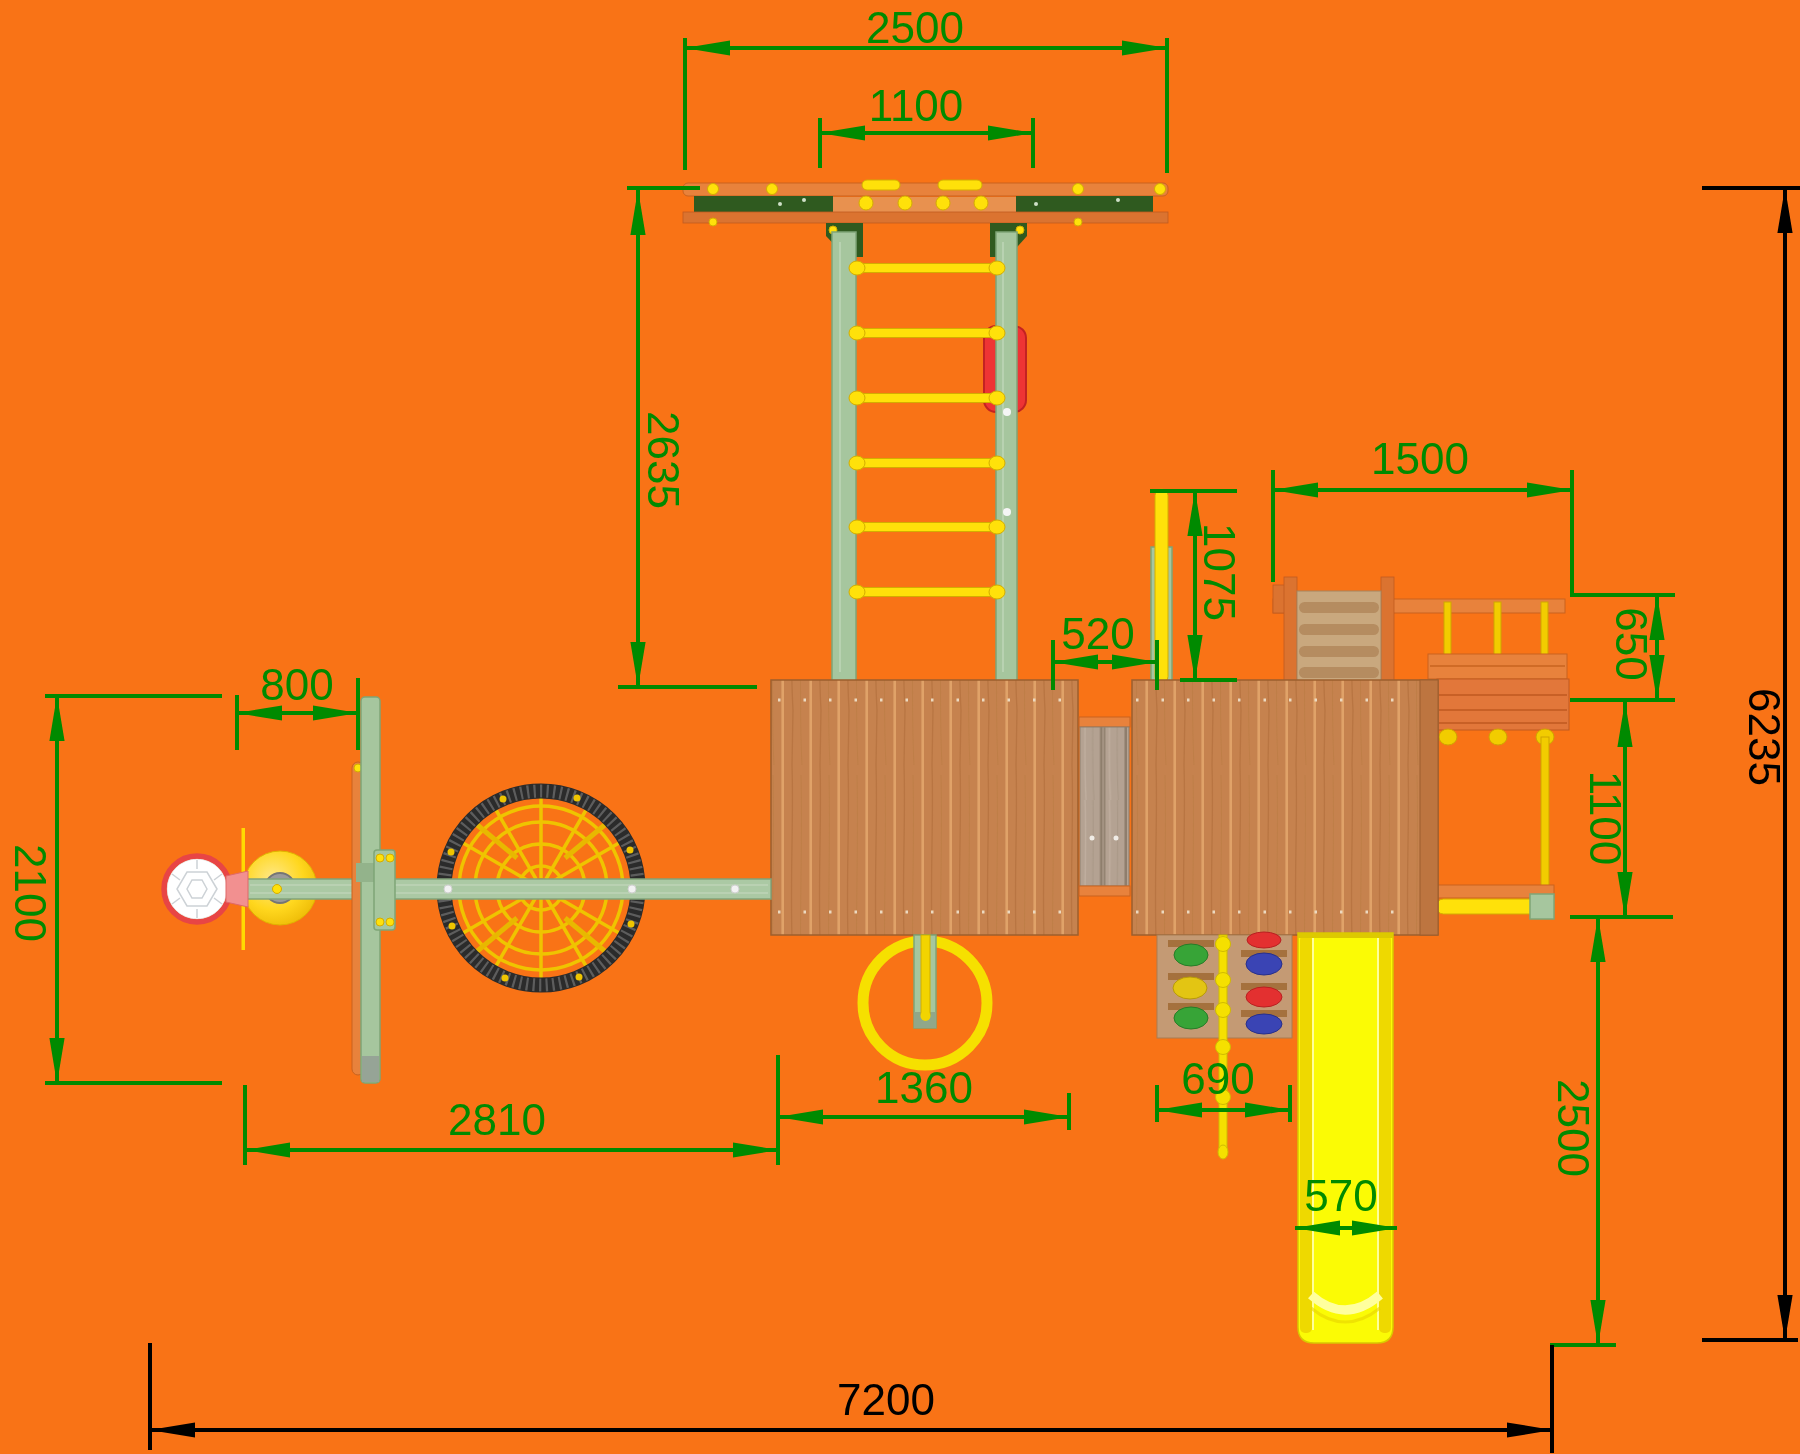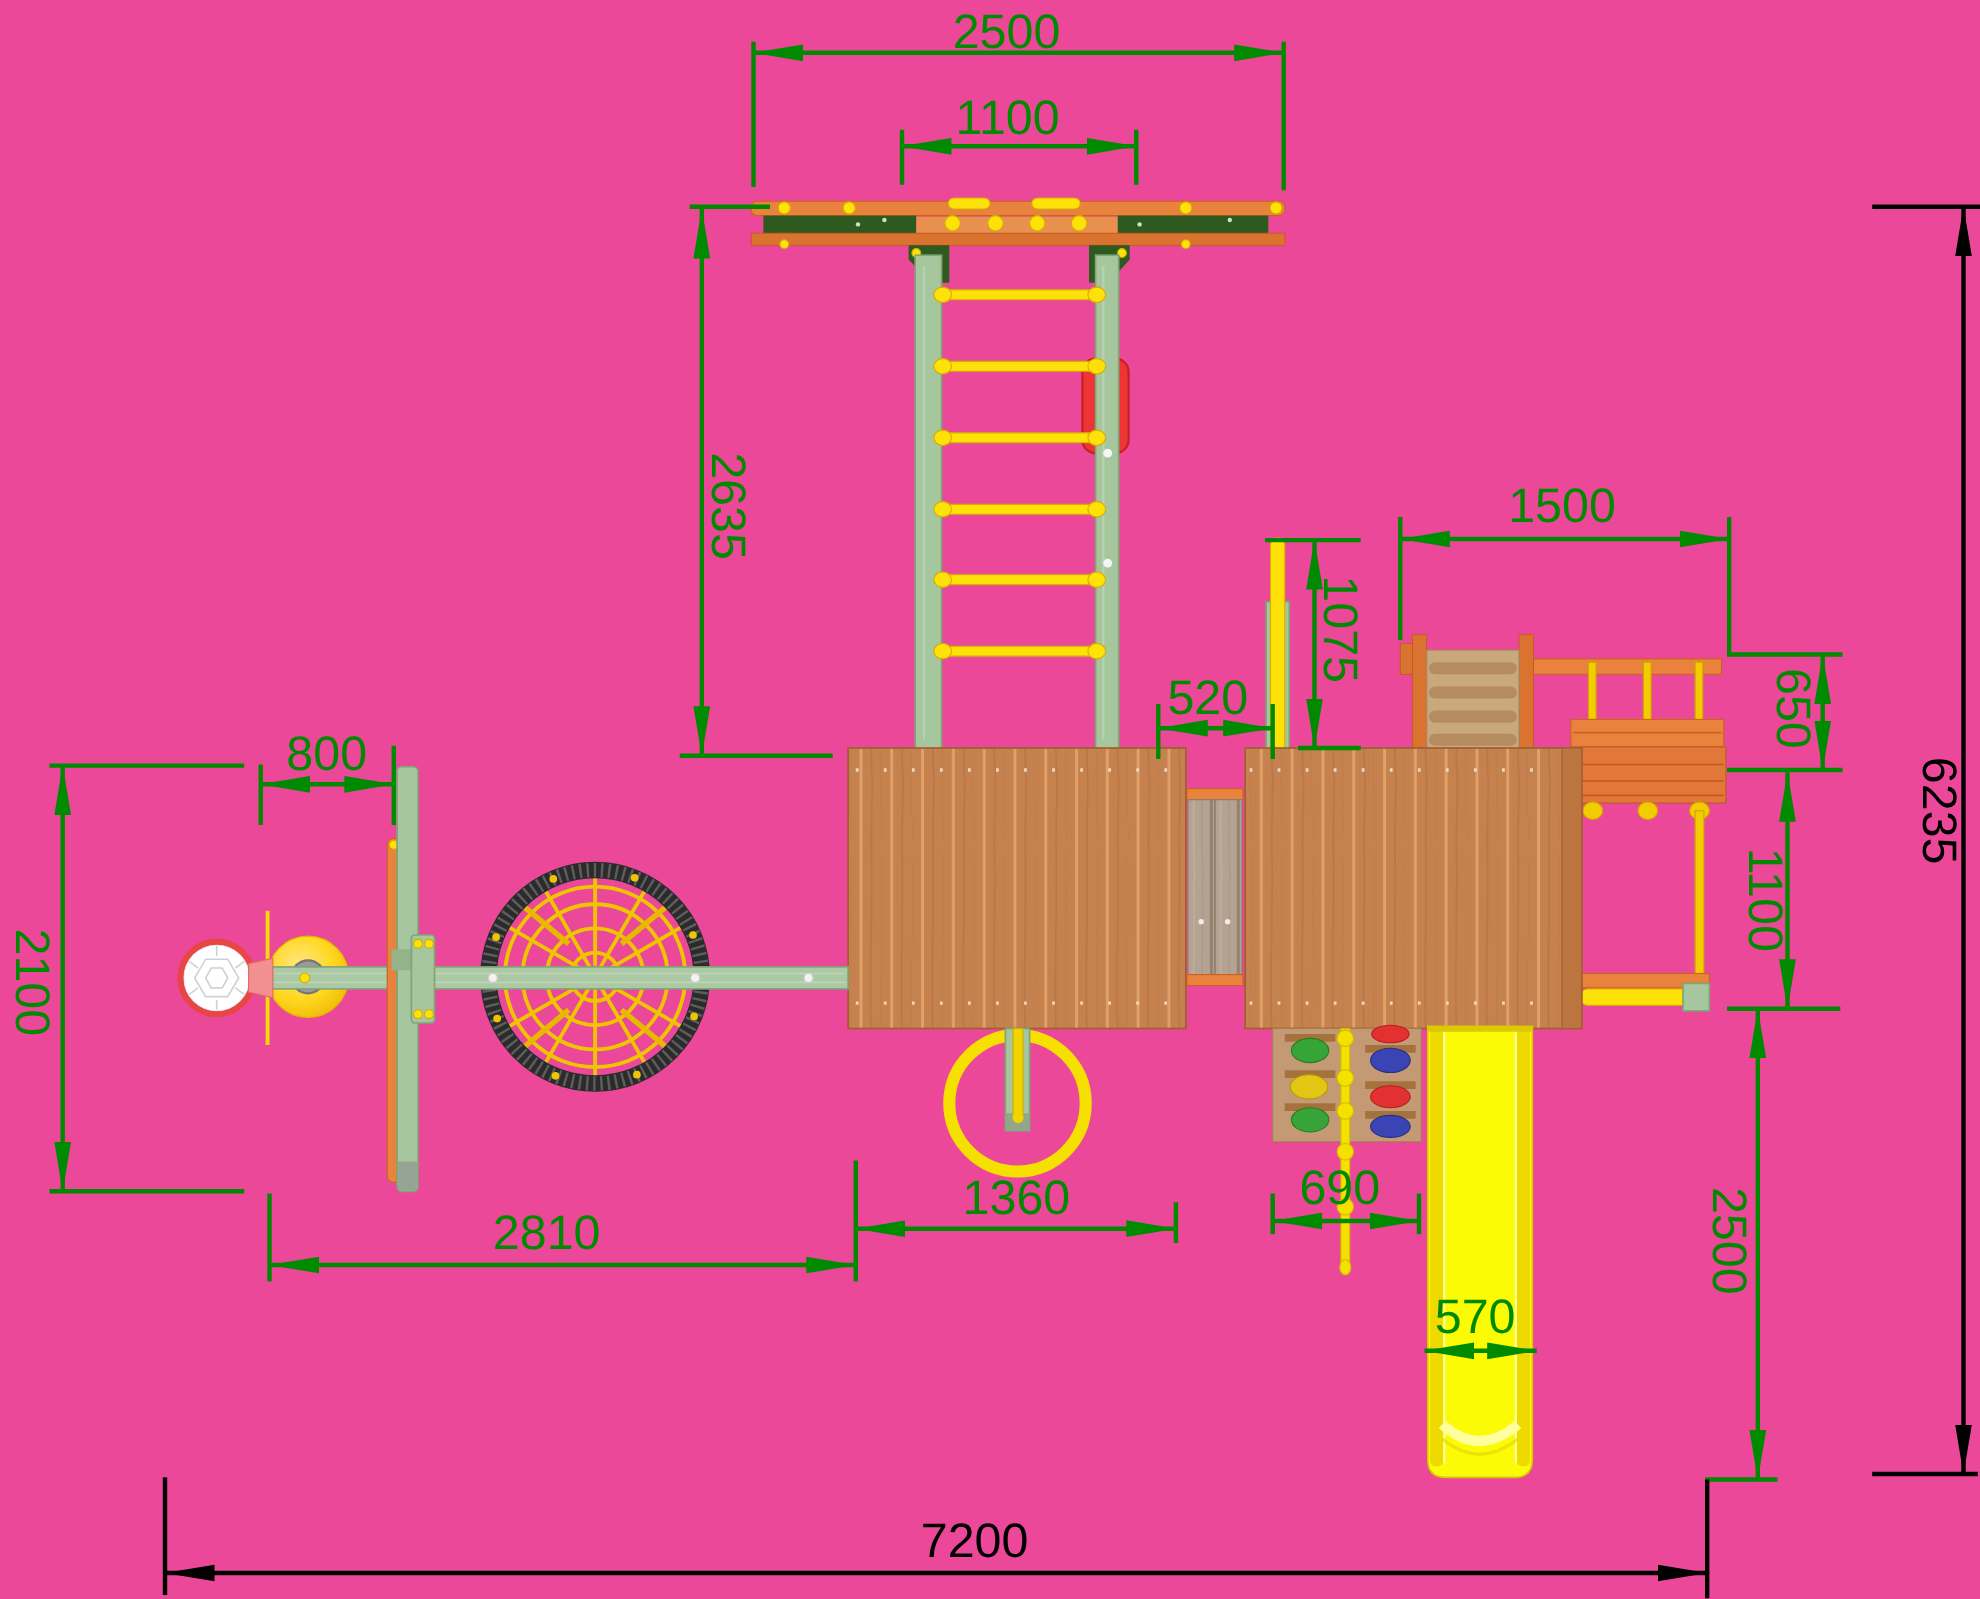--- a/index.html
+++ b/index.html
@@ -1,16 +1,16 @@
 <!DOCTYPE html>
 <html style="--dim_green: #008a00; --dim_black: #000000; --orange: #e8823c; --dark_green: #2f5a1f; --frame_green: #a6c69e; --yellow: #ffe10a; --slide_yellow: #fbfb05; --wood: #c6824e; --red: #ee3434;"><head>
 <meta charset="utf-8">
 <style>
   html,body{margin:0;padding:0;background:#ffffff;}
-  #stage{position:relative;width:1800px;height:1454px;background:#ec4899;overflow:hidden;}
+  #stage{position:relative;width:1800px;height:1454px;background:#f97316;overflow:hidden;}
   svg{position:absolute;inset:0;}
   
   .dl{stroke:var(--dim_green,#008a00);stroke-width:4;fill:none;}
   .dl.k{stroke:var(--dim_black,#000000);}
   .dt{stroke:var(--dim_green,#008a00);stroke-width:4;fill:none;}
   .dt.k{stroke:var(--dim_black,#000000);}
   .dtx{fill:var(--dim_green,#008a00);font-family:"Liberation Sans",sans-serif;font-size:44px;}
   .dtx.k{fill:var(--dim_black,#000000);}
   .ahg{fill:var(--dim_green,#008a00);}
   .ahk{fill:var(--dim_black,#000000);}

